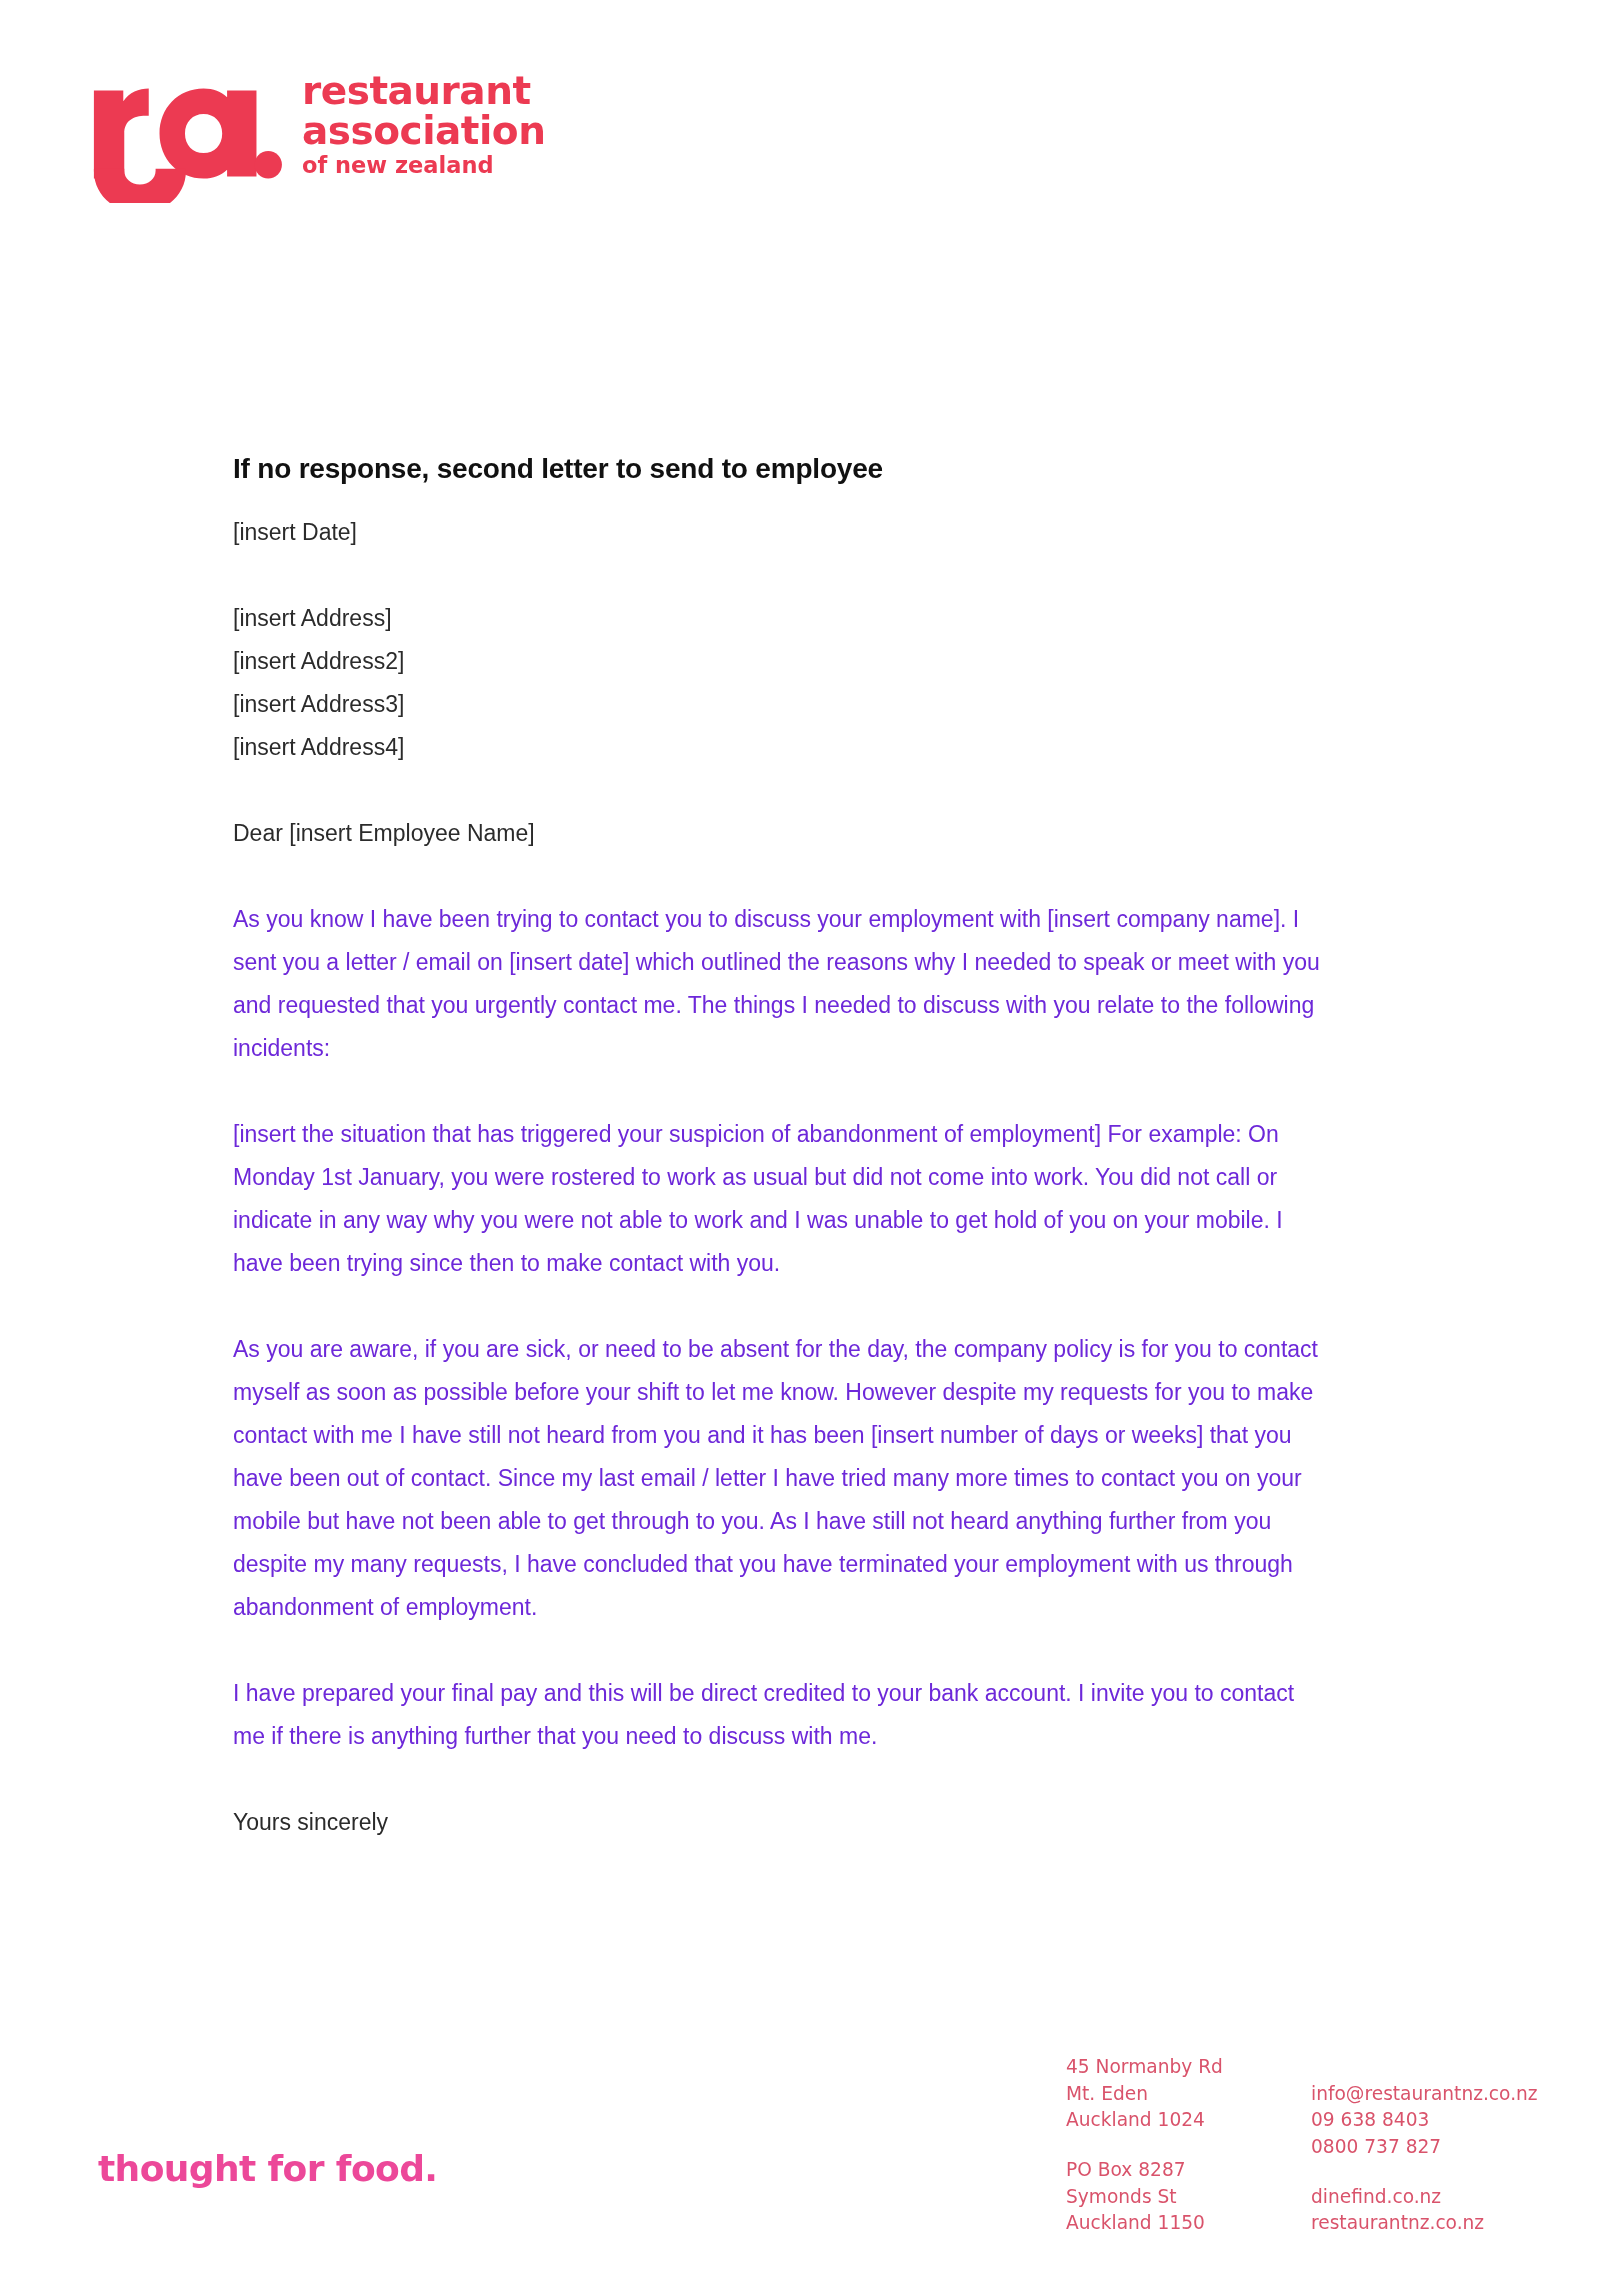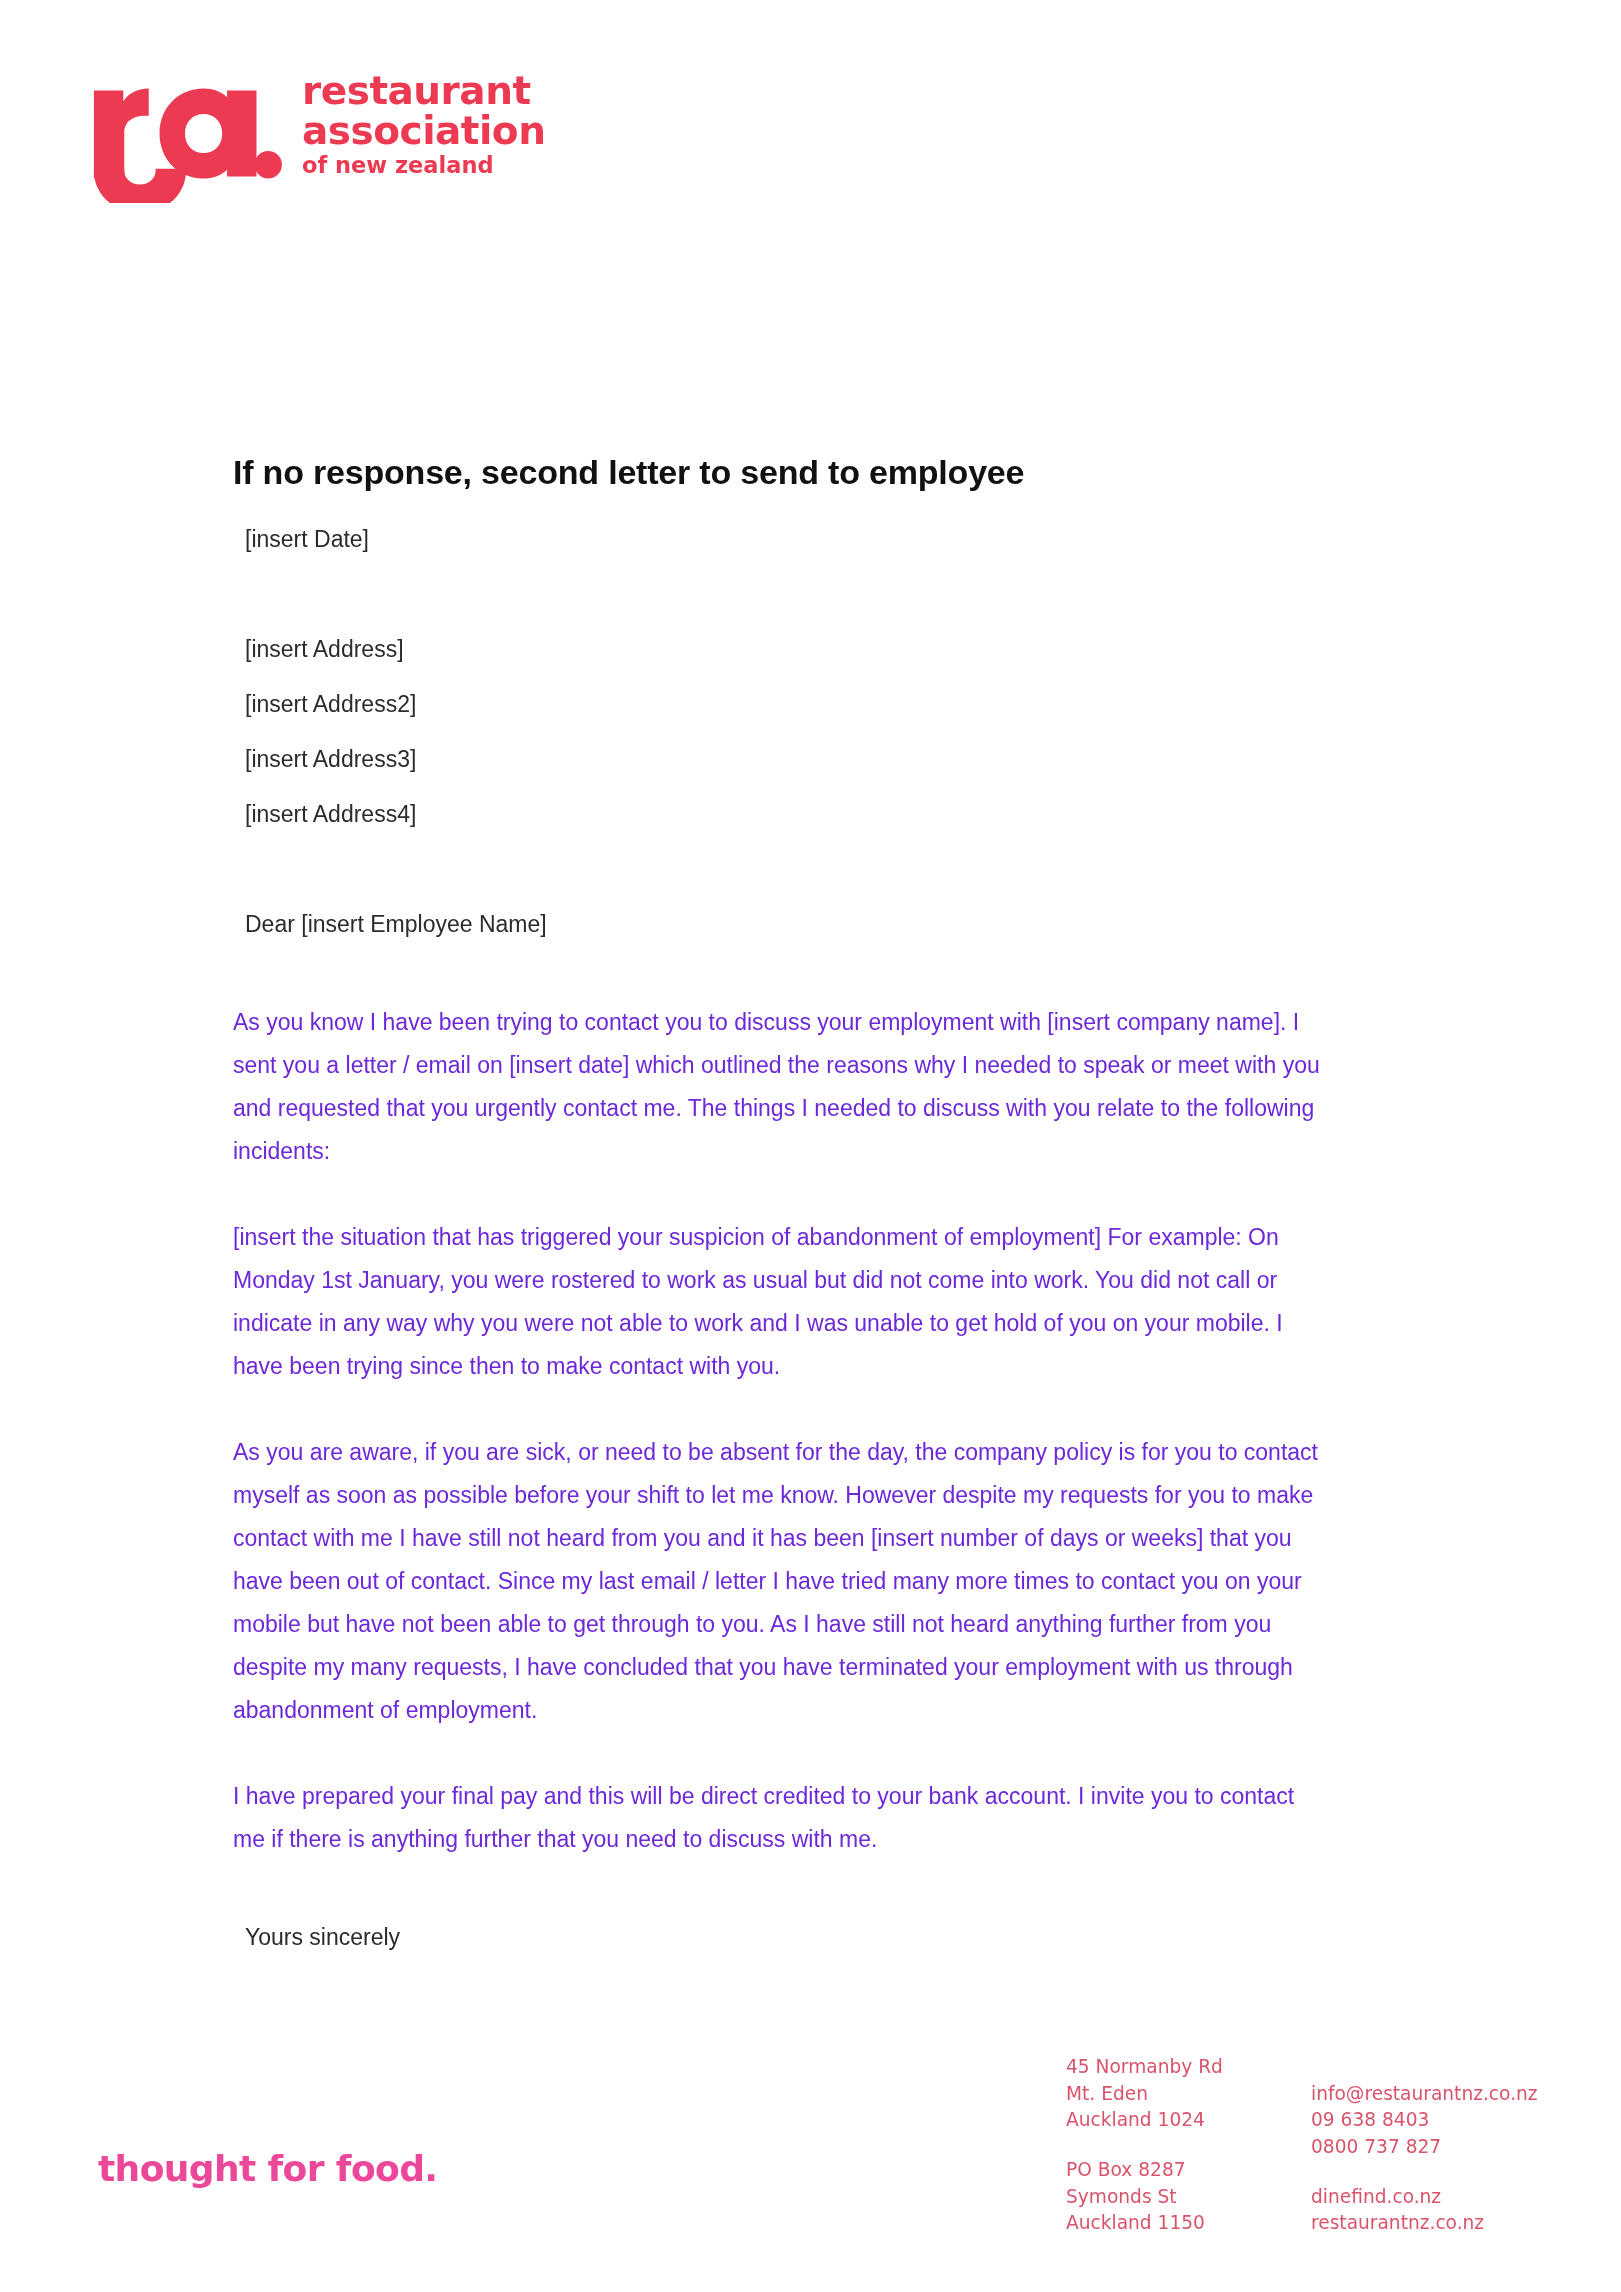--- a/index.html
+++ b/index.html
@@ -62,32 +62,32 @@
 
   
   .letter {
     position: absolute;
     left: 233px;
     top: 453px;
     width: 1088px;
   }
 
   .letter-title {
-    font-size: 34px;
+    font-size: 28px;
     font-weight: 700;
     color: #111111;
     margin: 0 0 25.5px 0;
     letter-spacing: -0.2px;
   }
 
   .line {
     font-size: 23px;
     line-height: 43px;
     color: #2b2b2b;
-    margin: 12px;
+    margin: 0;
   }
 
   .para {
     font-size: 23px;
     line-height: 43px;
     color: #6d28d9;
     margin: 0;
   }
 
   .gap-sm { height: 43px; }

